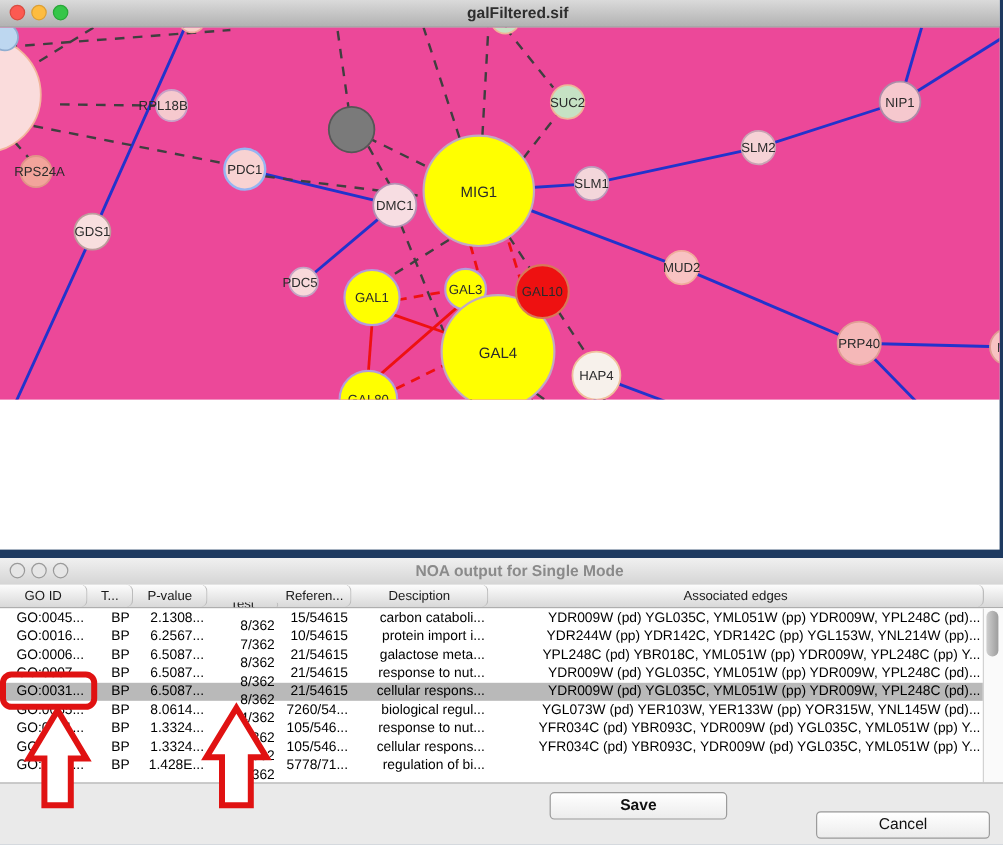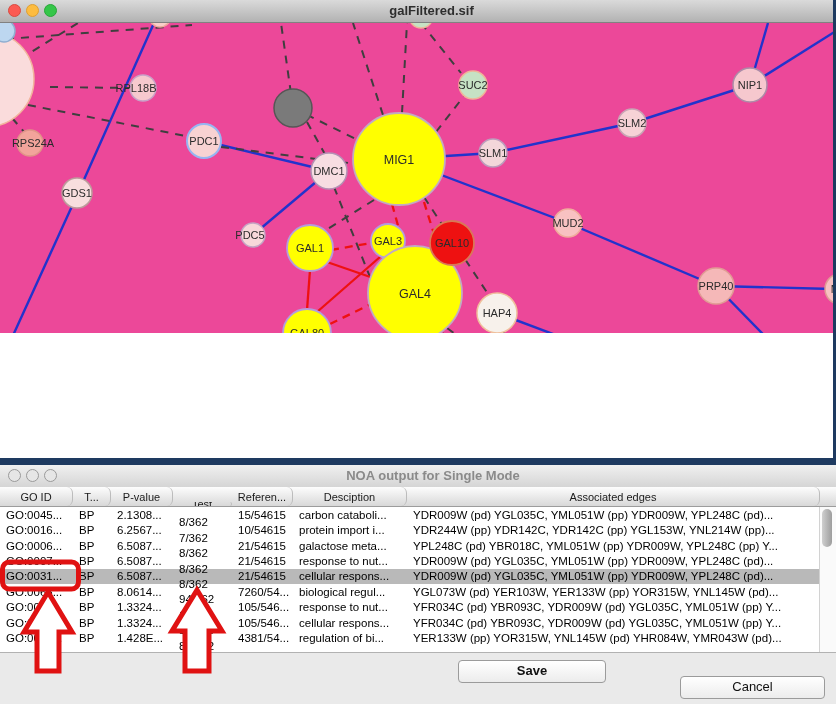--- a/index.html
+++ b/index.html
@@ -18,21 +18,21 @@
   #net-canvas{position:absolute;left:0;top:23px;width:833px;height:310px;background:#ec4899;overflow:hidden;}
   
   #noa-win{position:absolute;left:0;top:465px;width:836px;height:239px;background:#fff;}
   #table-header{position:absolute;left:0;top:22px;width:836px;height:19px;display:flex;
                 background:linear-gradient(#fdfdfd,#d8d8d8);border-bottom:1px solid #9c9c9c;
                 font-size:11px;color:#1a1a1a;}
   .hc{box-sizing:border-box;border-right:1px solid #bcbcbc;display:flex;align-items:center;justify-content:center;overflow:hidden;white-space:nowrap;border-radius:6px;}
   .c0{width:73px;} .c1{width:38px;} .c2{width:62px;} .c3{width:59px;margin-top:15px;} .c4{width:61px;}
   .c5{width:114px;} .c6{width:413px;} .c7{width:16px;border-right:none;}
   #table-body{position:absolute;left:0;top:42px;width:836px;height:145px;background:#fff;}
-  .tr{display:flex;width:820px;height:15.45px;font-size:11.5px;color:#000;align-items:center;}
+  .tr{display:flex;width:820px;height:15.45px;font-size:11.5px;color:#000;align-items:center;text-align:right;}
   .tr.selected{background:#b9b9b9;}
   .td{box-sizing:border-box;padding:0 3px 0 6px;overflow:hidden;white-space:nowrap;}
   #vscroll{position:absolute;right:0;top:0;width:16px;height:145px;background:#fafafa;border-left:1px solid #d2d2d2;}
   #vthumb{position:absolute;left:2px;top:2px;width:10px;height:38px;border-radius:6px;
           background:linear-gradient(90deg,#cfcfcf,#9d9d9d);}
   #button-panel{position:absolute;left:0;top:187px;width:836px;height:52px;background:#eaeaea;border-top:1px solid #b2b2b2;box-sizing:border-box;}
   .btn{position:absolute;top:7px;height:21px;border:1px solid #9b9b9b;border-radius:4px;
        background:linear-gradient(#ffffff,#ececec);font-size:13px;color:#111;text-align:center;line-height:20px;
        font-family:"Liberation Sans",sans-serif;}
   #save-btn{left:458px;width:146px;font-weight:bold;}
@@ -274,23 +274,22 @@
           <div class="td c3">11/362</div>
           <div class="td c4">105/546...</div>
           <div class="td c5">cellular respons...</div>
           <div class="td c6">YFR034C (pd) YBR093C, YDR009W (pd) YGL035C, YML051W (pp) Y...</div>
         </div>
         <div class="tr">
           <div class="td c0">GO:0050...</div>
           <div class="td c1">BP</div>
           <div class="td c2">1.428E...</div>
           <div class="td c3">80/362</div>
-          <div class="td c4">4381/54...</div>
+          <div class="td c4">5778/71...</div>
           <div class="td c5">regulation of bi...</div>
-          <div class="td c6">YER133W (pp) YOR315W, YNL145W (pd) YHR084W, YMR043W (pd)...</div>
         </div>
       </div>
     <div id="vscroll">
       <div id="vthumb"></div>
     </div>
   </div>
   <div id="button-panel">
     <div class="btn" id="save-btn">Save</div>
     <div class="btn" id="cancel-btn">Cancel</div>
   </div>

